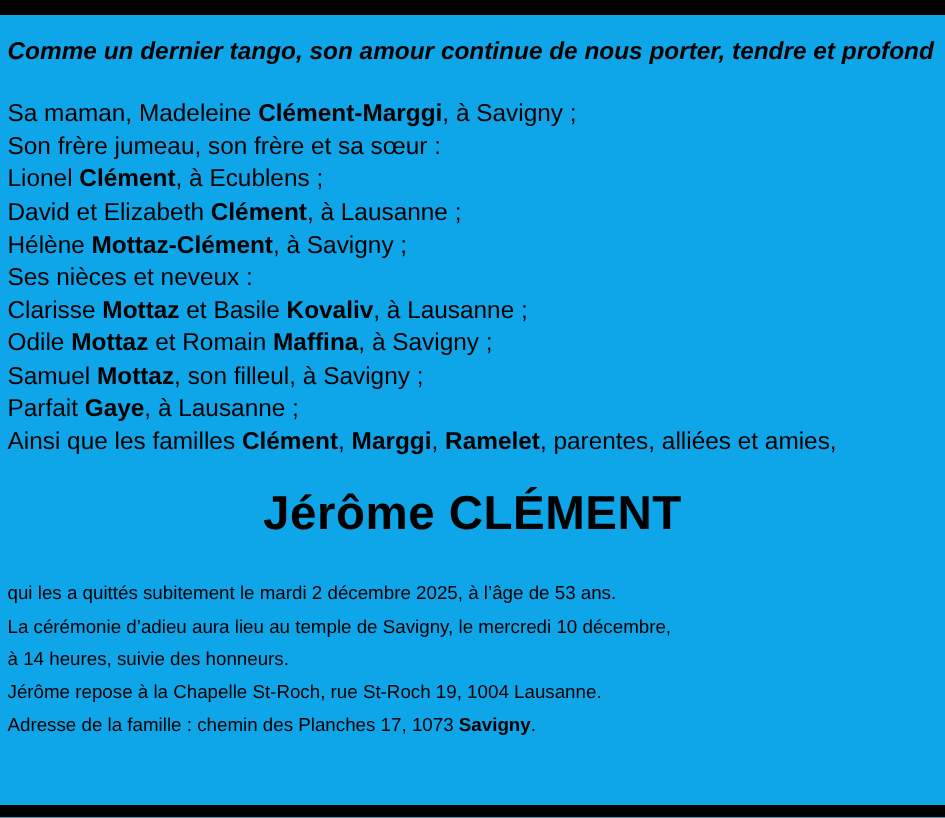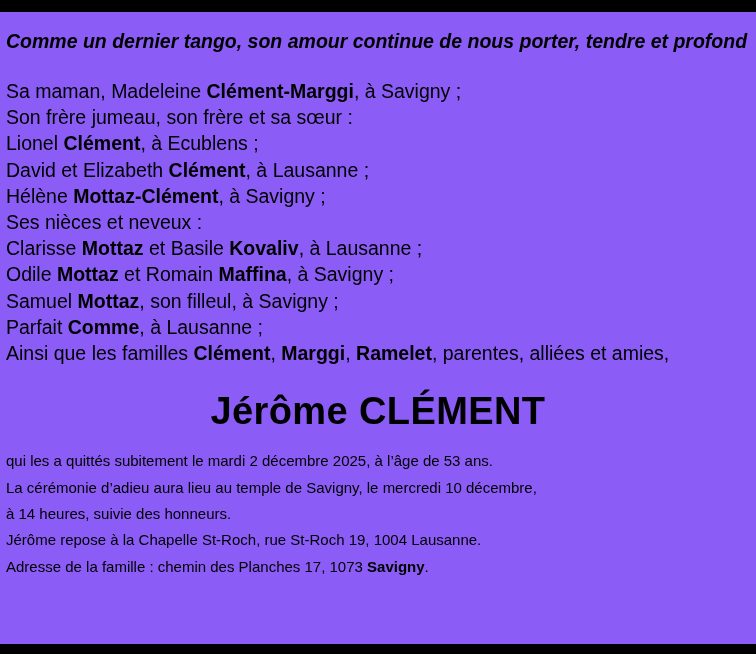--- a/index.html
+++ b/index.html
@@ -12,21 +12,21 @@
     background: #ffffff;
     font-family: "Liberation Sans", sans-serif;
     color: #000000;
     overflow: hidden;
   }
   .notice {
     position: relative;
     width: 756px;
     height: 654px;
     box-sizing: border-box;
-    background: #8b5cf6;
+    background: #0ea5e9;
   }
   .top-rule {
     width: 756px;
     height: 12px;
     background: #000000;
   }
   .bottom-rule {
     position: absolute;
     left: 0;
     bottom: 0;
@@ -57,21 +57,21 @@
     font-weight: bold;
     margin-top: 28px;
   }
   .deceased-name {
     text-align: center;
     font-size: 38px;
     font-weight: bold;
     line-height: 46px;
     letter-spacing: 0.4px;
     margin-top: 22px;
-    margin-bottom: 14px;
+    margin-bottom: 28px;
   }
   .tail .line {
     font-size: 15px;
     line-height: 26.4px;
   }
 </style>
 </head>
 <body>
 
 <div class="notice">
@@ -87,21 +87,21 @@
     <div id="family-list">
         <div class="line"><span>Sa maman, Madeleine </span><b>Clément-Marggi</b><span>, à Savigny ;</span></div>
         <div class="line"><span>Son frère jumeau, son frère et sa sœur :</span></div>
         <div class="line"><span>Lionel </span><b>Clément</b><span>, à Ecublens ;</span></div>
         <div class="line"><span>David et Elizabeth </span><b>Clément</b><span>, à Lausanne ;</span></div>
         <div class="line"><span>Hélène </span><b>Mottaz-Clément</b><span>, à Savigny ;</span></div>
         <div class="line"><span>Ses nièces et neveux :</span></div>
         <div class="line"><span>Clarisse </span><b>Mottaz</b><span> et Basile </span><b>Kovaliv</b><span>, à Lausanne ;</span></div>
         <div class="line"><span>Odile </span><b>Mottaz</b><span> et Romain </span><b>Maffina</b><span>, à Savigny ;</span></div>
         <div class="line"><span>Samuel </span><b>Mottaz</b><span>, son filleul, à Savigny ;</span></div>
-        <div class="line"><span>Parfait </span><b>Comme</b><span>, à Lausanne ;</span></div>
+        <div class="line"><span>Parfait </span><b>Gaye</b><span>, à Lausanne ;</span></div>
         <div class="line"><span>Ainsi que les familles </span><b>Clément</b><span>, </span><b>Marggi</b><span>, </span><b>Ramelet</b><span>, parentes, alliées et amies,</span></div>
       </div>
 
     <div class="deceased-name">Jérôme CLÉMENT</div>
 
     <div class="tail" id="tail-list">
         <div class="line"><span>qui les a quittés subitement le mardi 2 décembre 2025, à l’âge de 53 ans.</span></div>
         <div class="line"><span>La cérémonie d’adieu aura lieu au temple de Savigny, le mercredi 10 décembre,</span></div>
         <div class="line"><span>à 14 heures, suivie des honneurs.</span></div>
         <div class="line"><span>Jérôme repose à la Chapelle St-Roch, rue St-Roch 19, 1004 Lausanne.</span></div>

